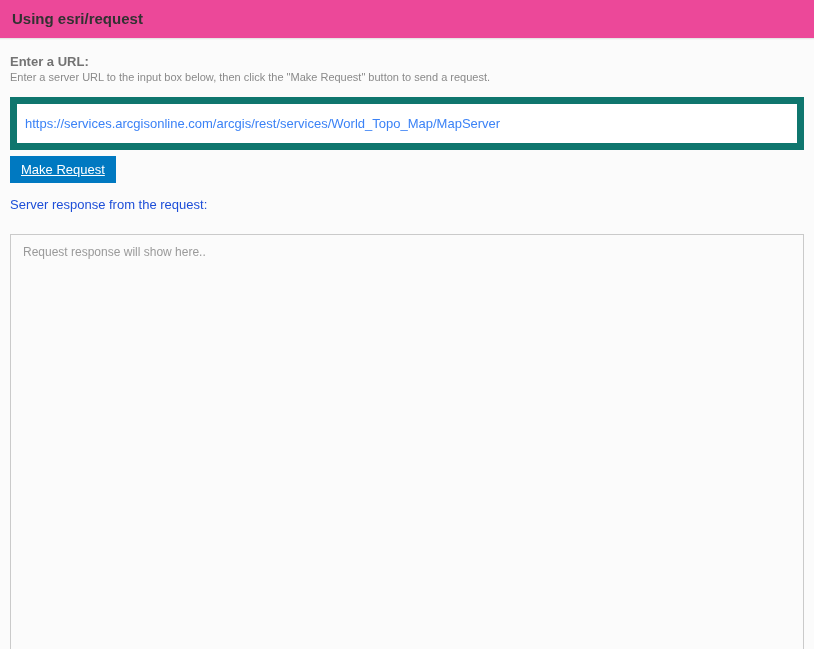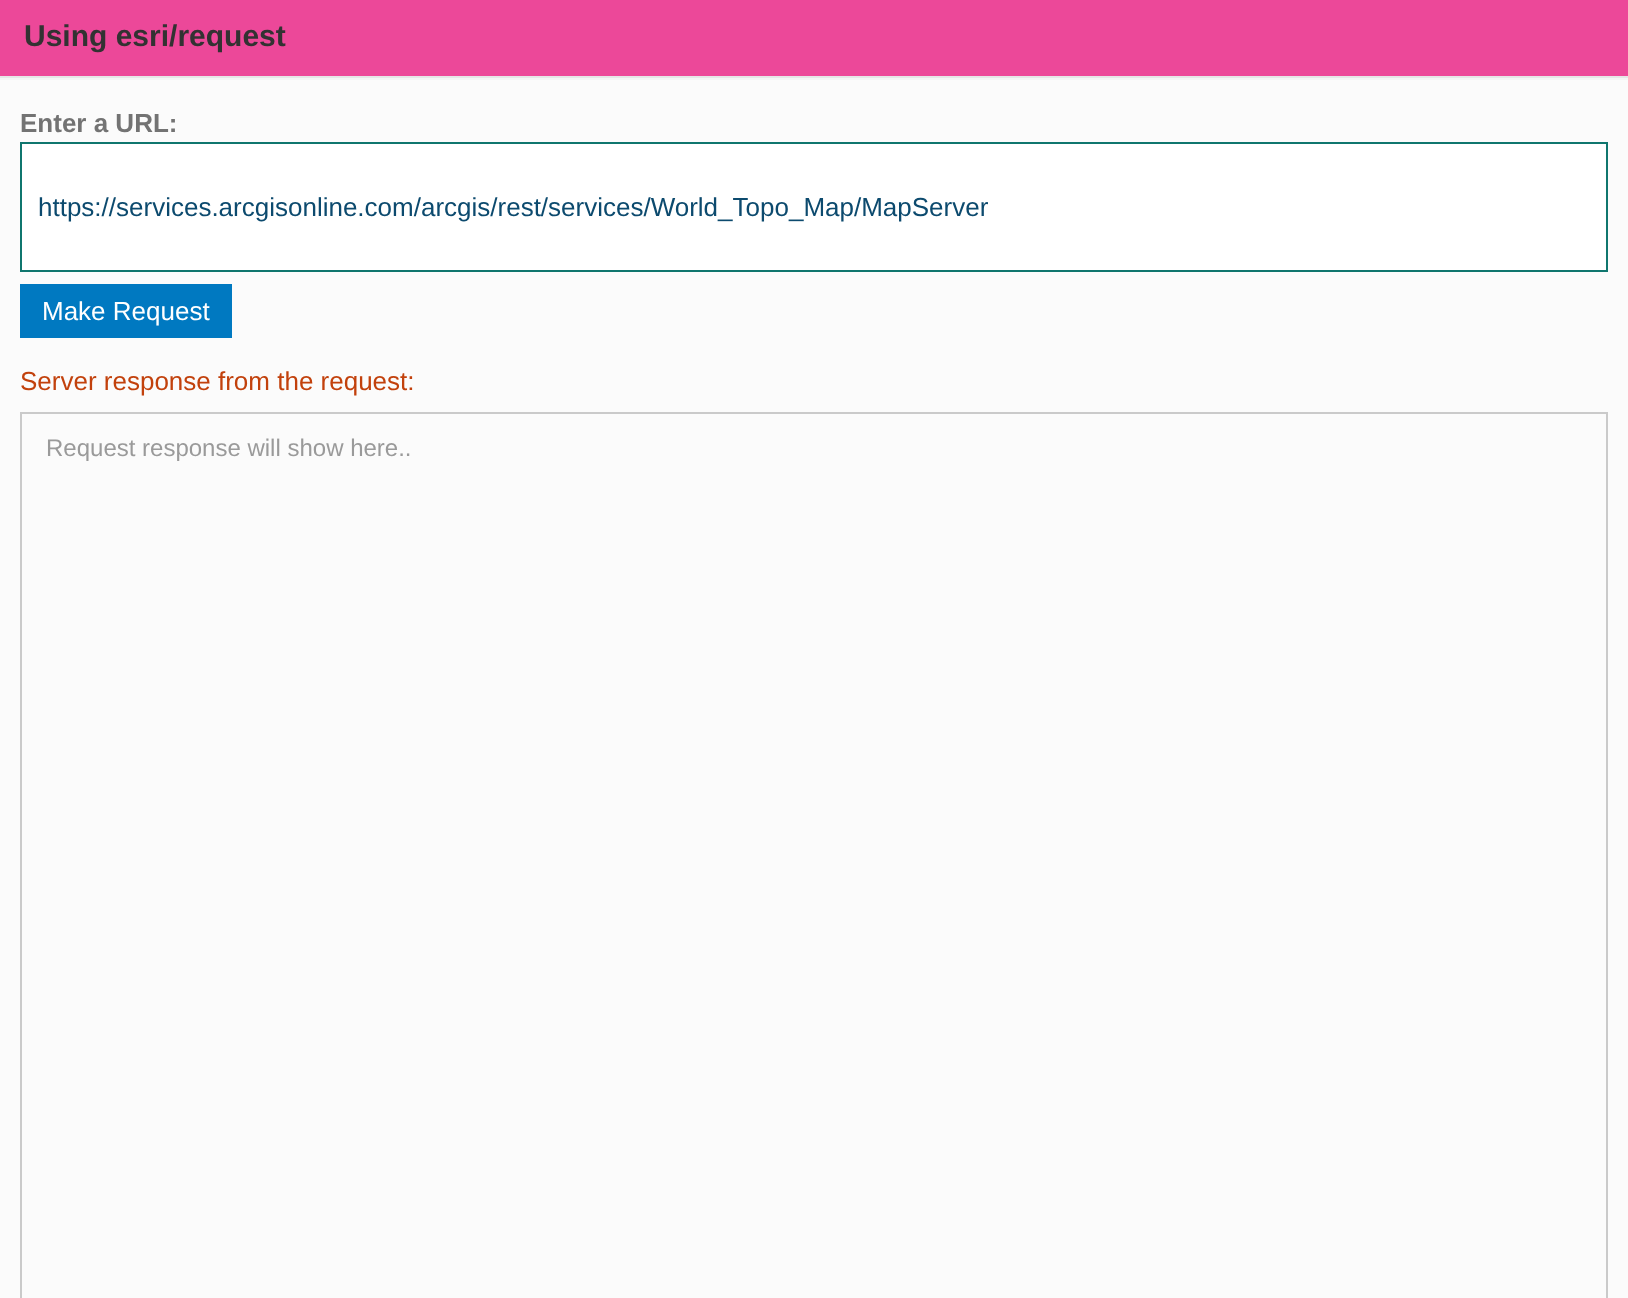--- a/index.html
+++ b/index.html
@@ -41,42 +41,43 @@
     .subtext {
       font-size: 11px;
       color: #8a8a8a;
       margin-bottom: 14px;
       display: block;
     }
     .url-input {
       width: 100%;
       font-size: 13px;
       font-family: inherit;
-      color: #0c4a6e;
-      padding: 24px 8px;
-      border: 1px solid #0f766e;
+      color: #3b82f6;
+      padding: 12px 8px;
+      border: 7px solid #0f766e;
       background: #ffffff;
       outline: none;
       margin-bottom: 6px;
     }
     .make-request-btn {
       display: inline-block;
       background: #0079c1;
       color: #ffffff;
       border: none;
       font-size: 13px;
       font-family: inherit;
       padding: 6px 11px;
       cursor: pointer;
       margin-bottom: 14px;
+      text-decoration: underline;
     }
     .response-label {
       font-size: 13px;
-      color: #c2410c;
-      margin-bottom: 8px;
+      color: #1d4ed8;
+      margin-bottom: 22px;
       display: block;
     }
     .response-area {
       width: 100%;
       height: 472px;
       font-size: 12px;
       font-family: inherit;
       color: #323232;
       padding: 10px 12px;
       border: 1px solid #cacaca;
@@ -90,20 +91,21 @@
   </style>
 </head>
 <body>
 
 <div class="header">
   <h1>Using esri/request</h1>
 </div>
 
 <div class="page-body">
   <label class="label">Enter a URL:</label>
+  <span class="subtext">Enter a server URL to the input box below, then click the "Make Request" button to send a request.</span>
 
   <input type="text" class="url-input" value="https://services.arcgisonline.com/arcgis/rest/services/World_Topo_Map/MapServer" style="">
 
   <button class="make-request-btn">Make Request</button>
 
   <label class="response-label">Server response from the request:</label>
 
   <textarea class="response-area" placeholder="Request response will show here.." style=""></textarea>
 </div>
 

